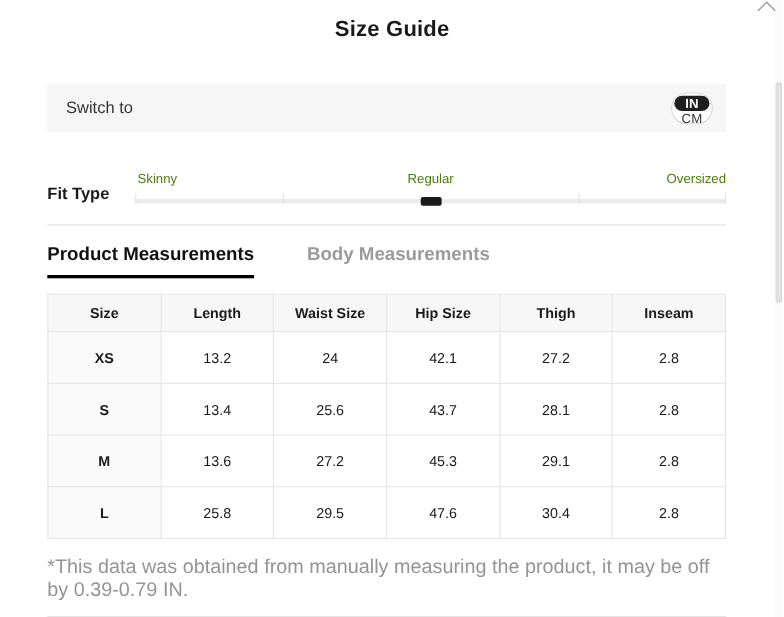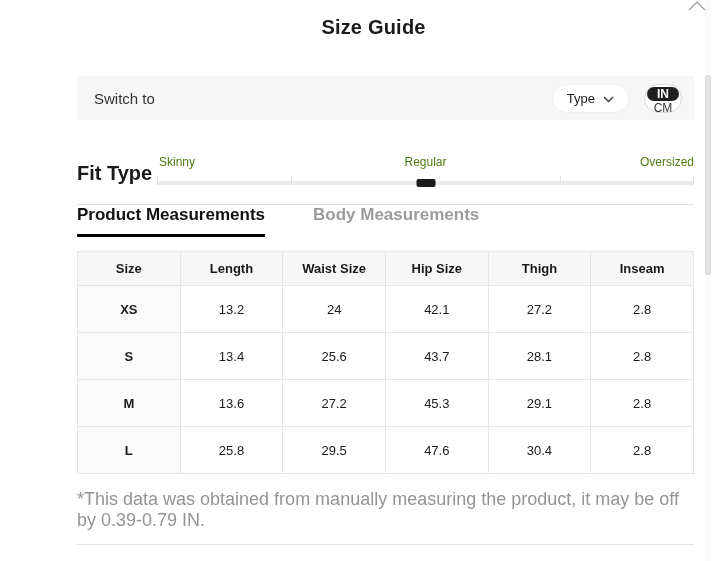--- a/index.html
+++ b/index.html
@@ -7,21 +7,20 @@
   body {
     font-family: "Liberation Sans", sans-serif;
     color: #1a1a1a;
   }
   .page {
     position: relative;
     width: 713px;
     height: 561px;
     background: #fff;
     overflow: hidden;
-    padding-left: 34px;
   }
   
   .collapse-btn {
     position: absolute;
     top: -4px;
     right: 4px;
     width: 24px;
     height: 22px;
     cursor: pointer;
     background: none;
@@ -111,21 +110,21 @@
     color: #fff;
     font-weight: bold;
   }
   
   .fit-row {
     margin-top: 35px;
     display: flex;
     align-items: flex-end;
   }
   .fit-label {
-    font-size: 20px;
+    font-size: 15px;
     font-weight: bold;
     color: #1a1a1a;
     width: 80px;
     flex: none;
     padding-bottom: 0px;
   }
   .fit-slider { flex: 1; }
   .fit-options {
     position: relative;
     height: 16px;
@@ -163,20 +162,21 @@
     border-radius: 2px;
     cursor: pointer;
   }
   .divider {
     margin-top: 19px;
     border: none;
     border-top: 1px solid #e0e0e0;
   }
   
   .tabs {
+    margin-top: 16px;
     display: flex;
     align-items: flex-end;
     gap: 48px;
   }
   .tab {
     font-size: 17px;
     font-weight: bold;
     color: #9b9b9b;
     padding-bottom: 9px;
     border-bottom: 3px solid transparent;
@@ -240,28 +240,20 @@
   <div class="scrollbar-track"></div>
   <div class="scrollbar-thumb"></div>
 
   <div class="page-title">Size Guide</div>
 
   <div class="content">
 
     <div class="switch-bar">
       <span class="switch-label">Switch to</span>
       <div class="switch-controls">
-        <div class="type-dropdown">
-          <span>Type</span>
-          <span>
-            <svg width="11" height="7" viewBox="0 0 11 7" fill="none">
-              <polyline points="1,1 5.5,5.5 10,1" stroke="#333" stroke-width="1.3" fill="none"></polyline>
-            </svg>
-          </span>
-        </div>
         <div class="unit-toggle">
           <span class="unit-option selected">IN</span>
           <span class="unit-option">CM</span>
         </div>
       </div>
     </div>
 
     <div class="fit-row">
       <div class="fit-label">Fit Type</div>
       <div class="fit-slider">

